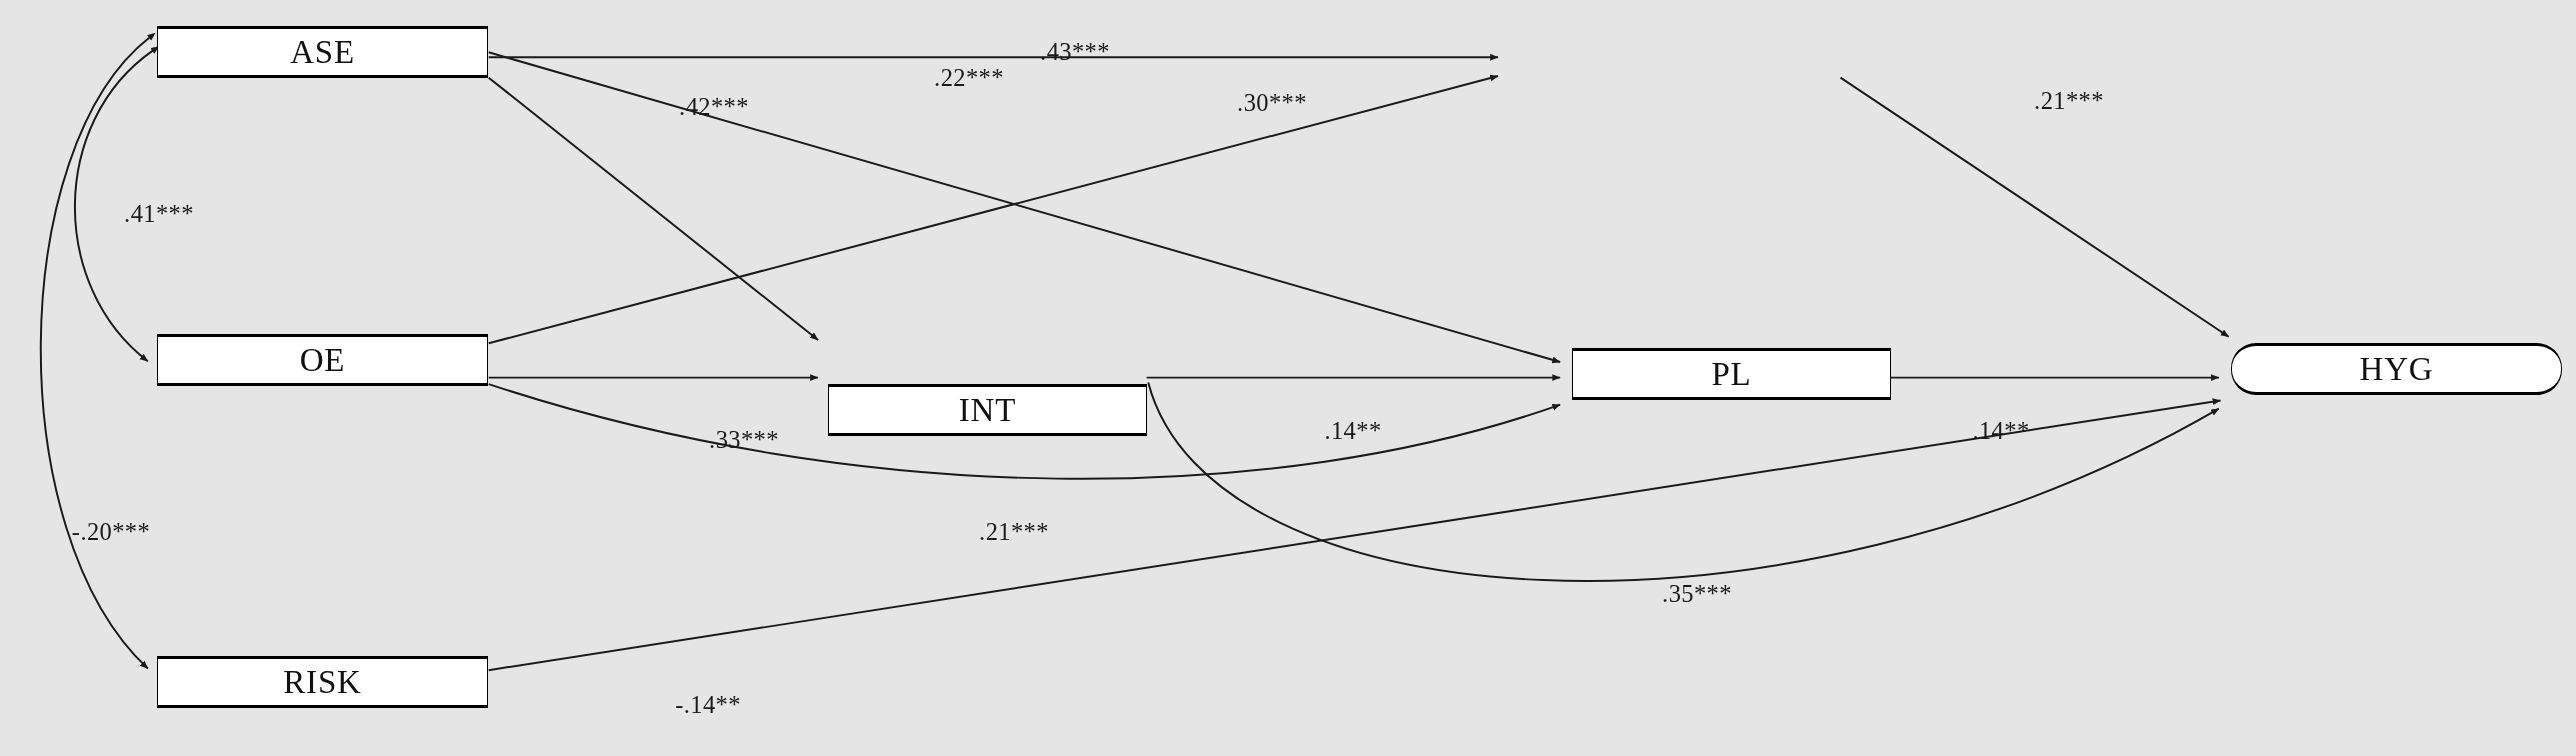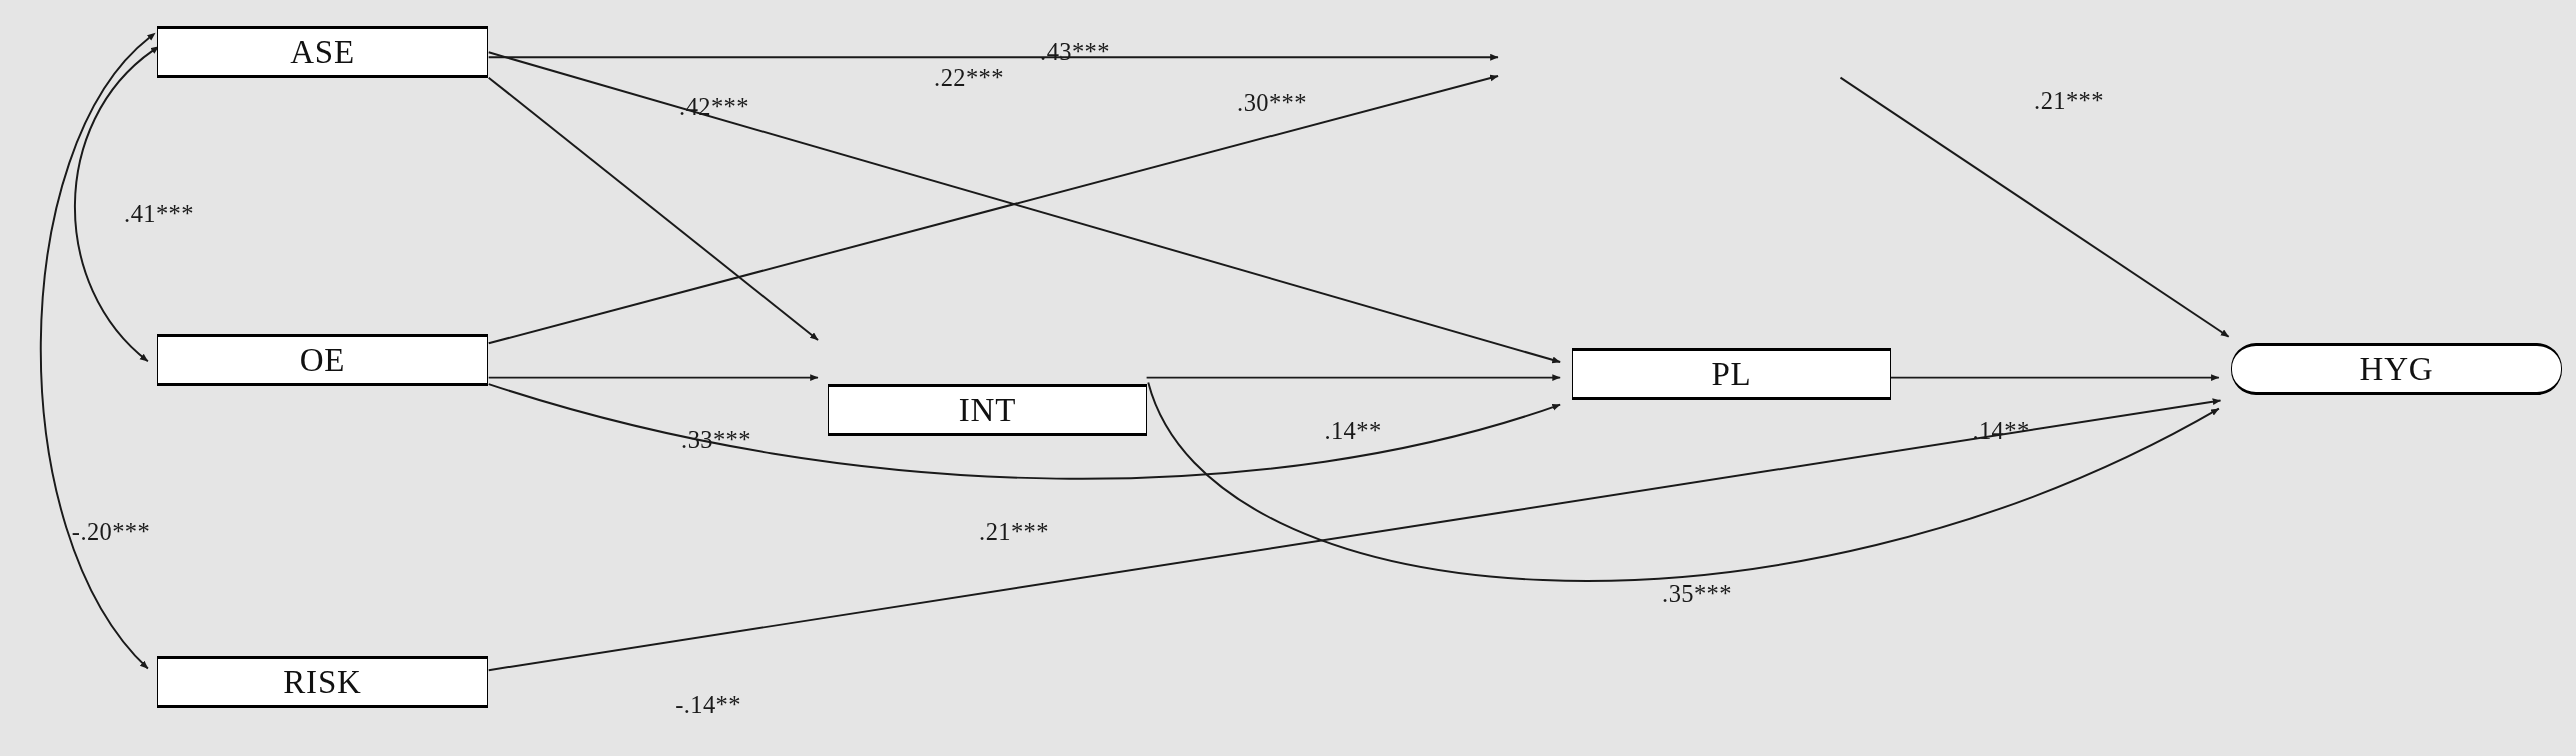--- a/index.html
+++ b/index.html
@@ -133,21 +133,21 @@
   </div>
 
   <div class="edge-label" style="left:1075px; top:52px;">.43***</div>
 
   <div class="edge-label" style="left:969px; top:78px;">.22***</div>
 
   <div class="edge-label" style="left:714px; top:107px;">.42***</div>
 
   <div class="edge-label" style="left:1272px; top:103px;">.30***</div>
 
-  <div class="edge-label" style="left:716px; top:440px;">.33***</div>
+  <div class="edge-label" style="left:744px; top:440px;">.33***</div>
 
   <div class="edge-label" style="left:1014px; top:532px;">.21***</div>
 
   <div class="edge-label" style="left:1353px; top:431px;">.14**</div>
 
   <div class="edge-label" style="left:1697px; top:594px;">.35***</div>
 
   <div class="edge-label" style="left:2001px; top:431px;">.14**</div>
 
   <div class="edge-label" style="left:2069px; top:101px;">.21***</div>

